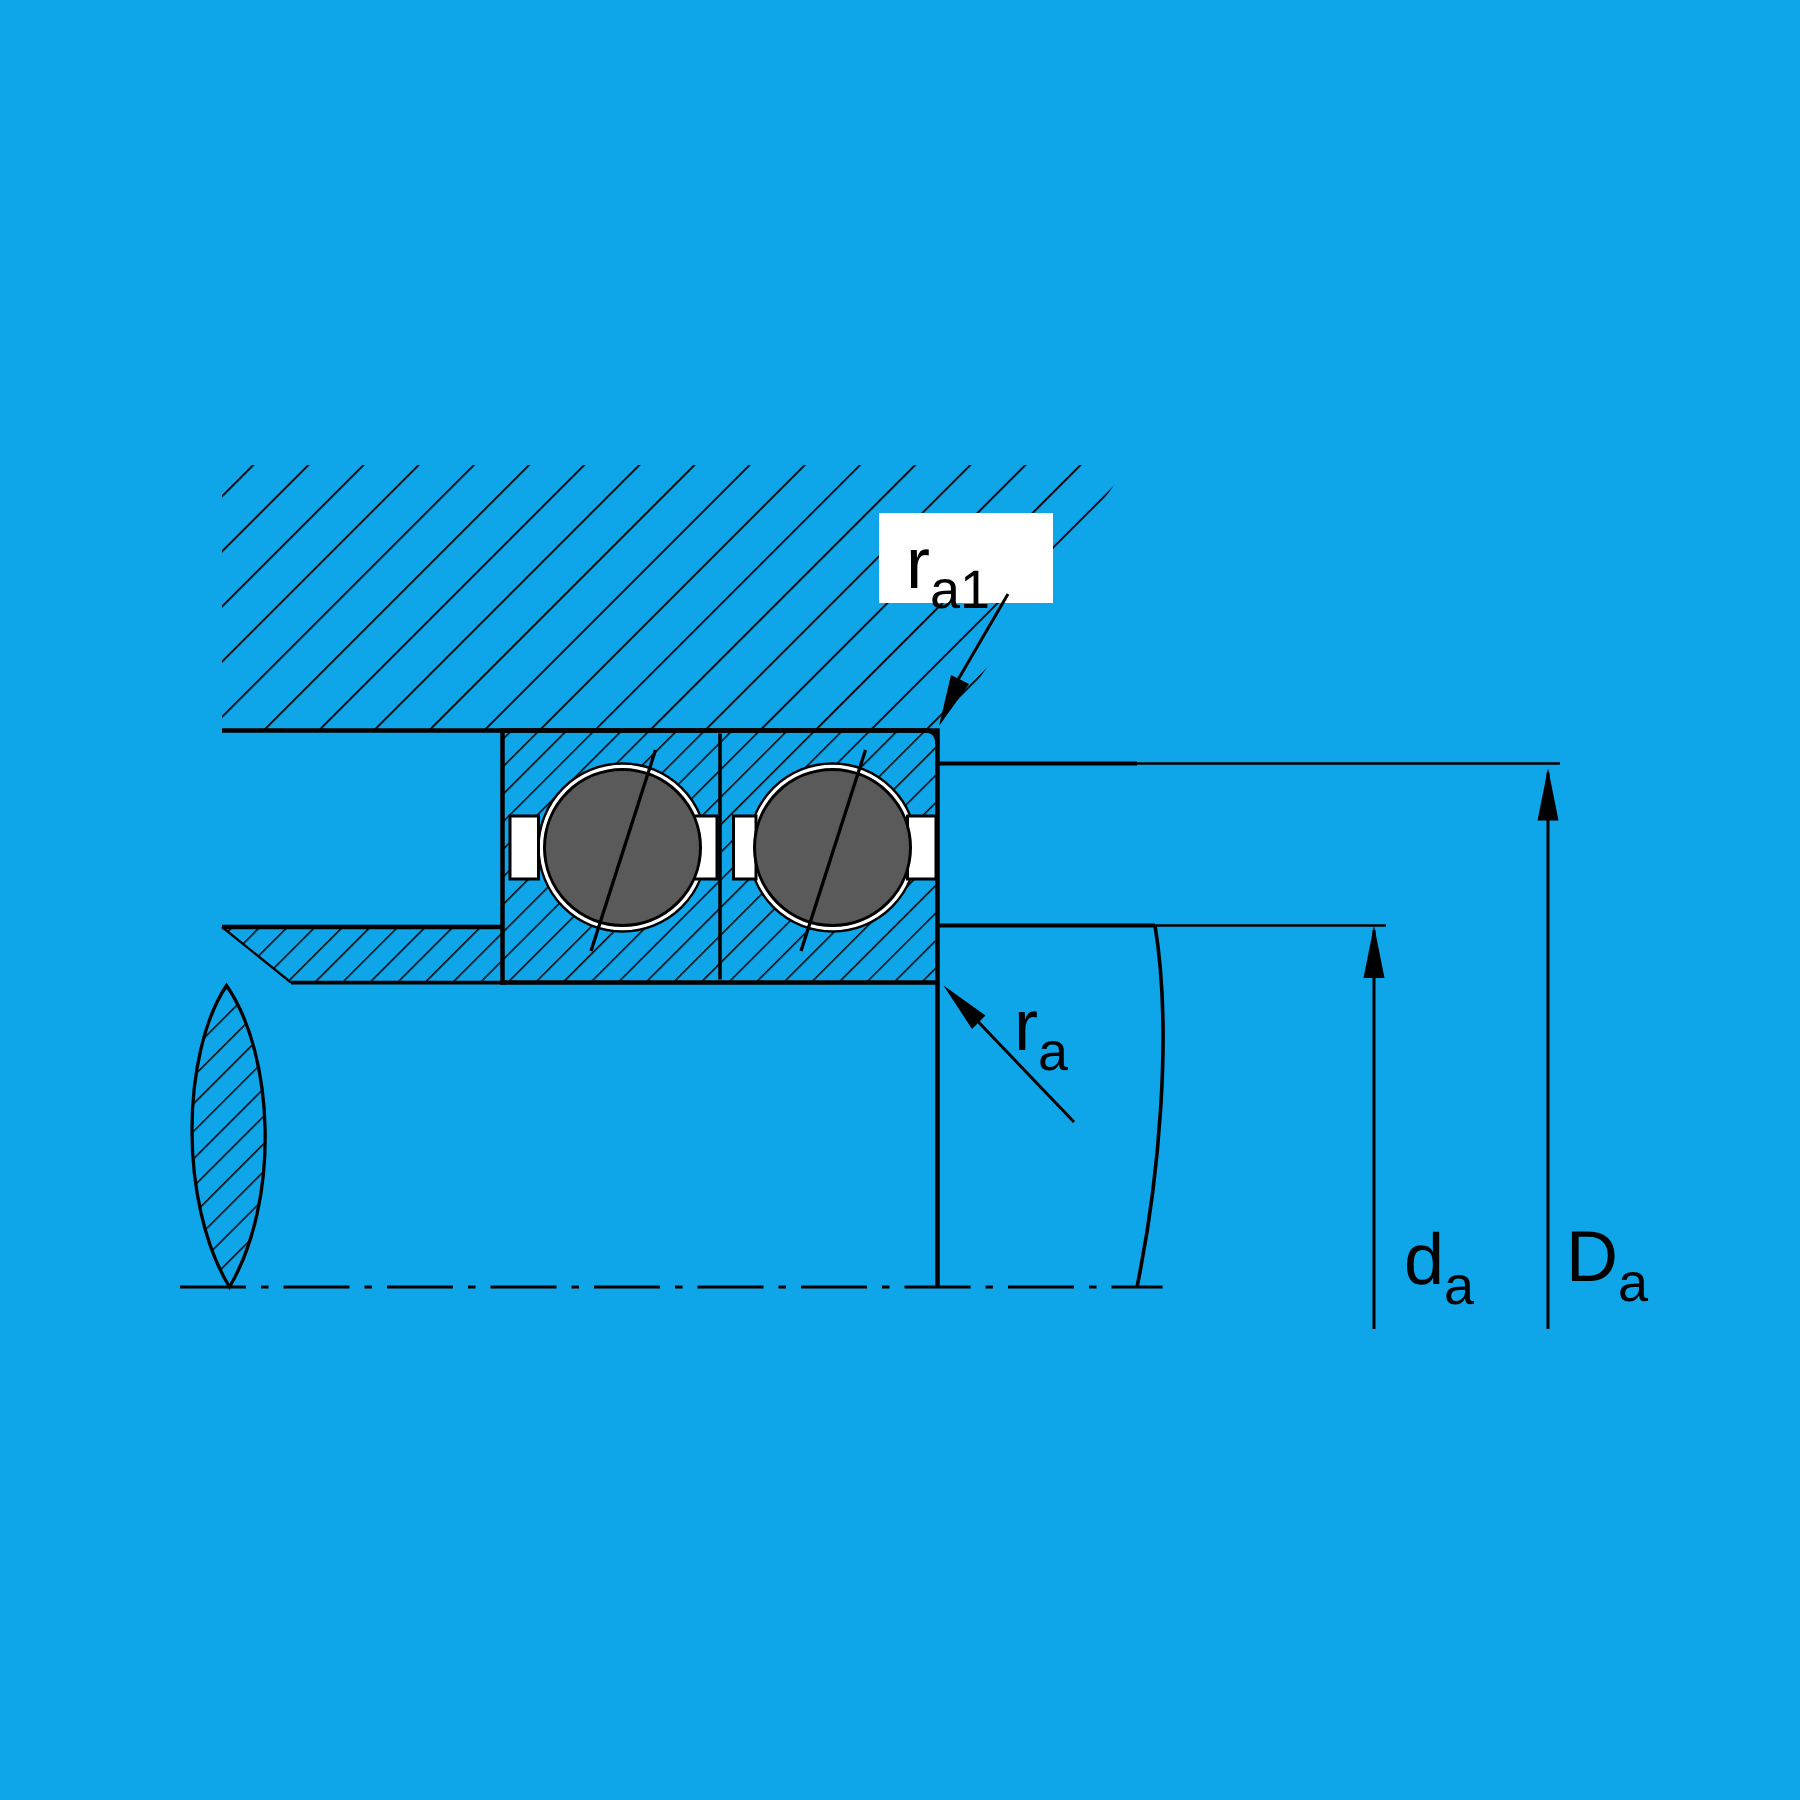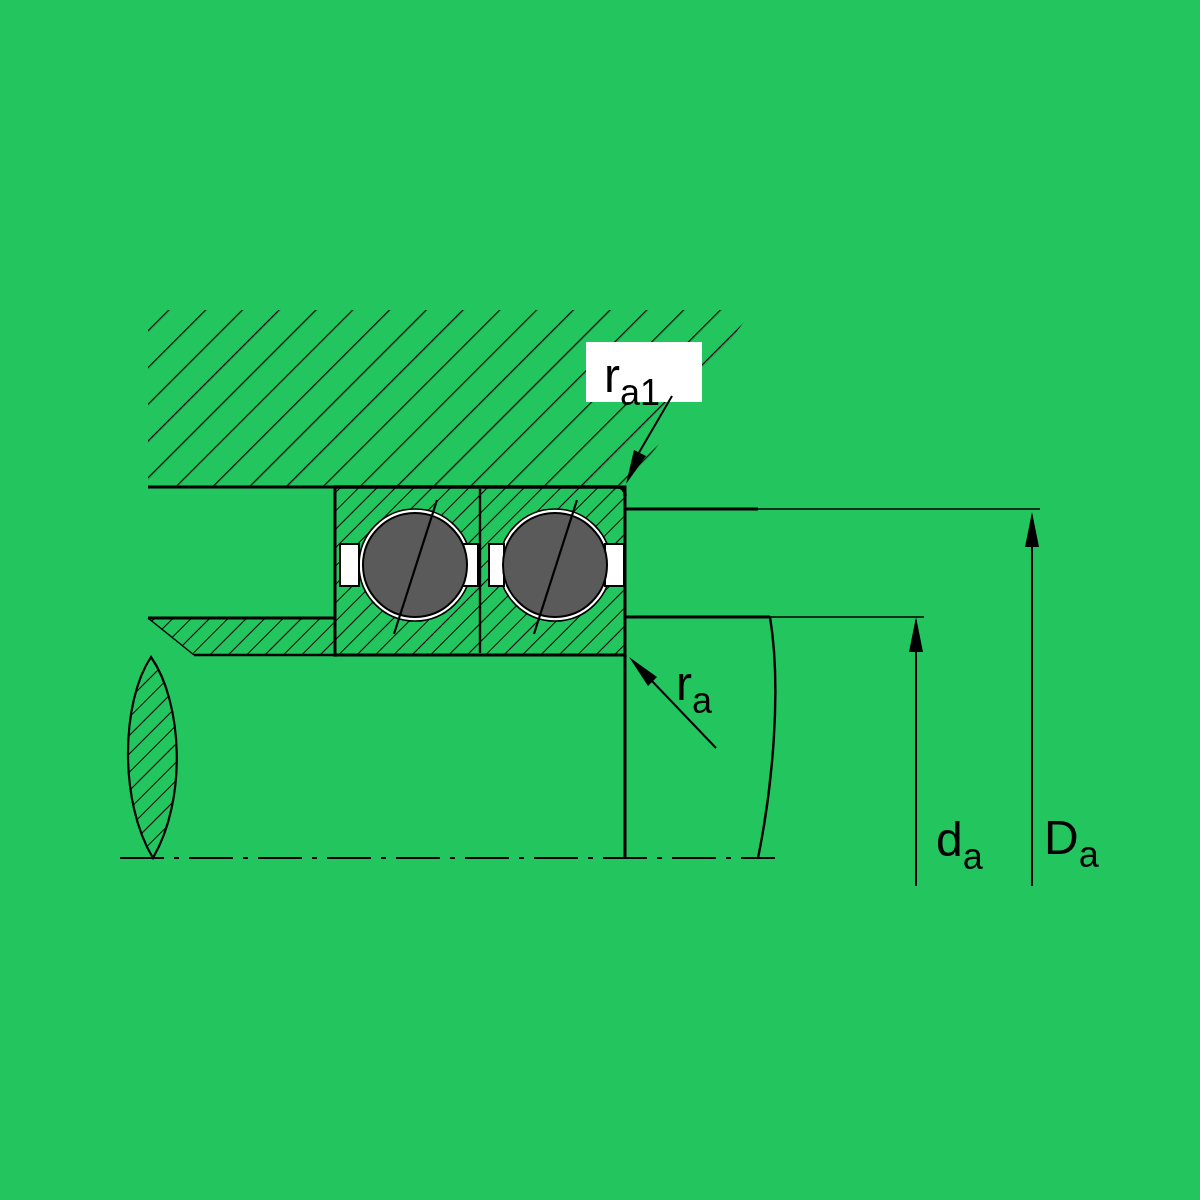--- a/index.html
+++ b/index.html
@@ -1,16 +1,16 @@
 <!DOCTYPE html>
 <html><head>
 <meta charset="utf-8">
 <style>
   html,body{margin:0;padding:0;background:#ffffff;}
-  .canvas{position:relative;width:1200px;height:1200px;background:#22c55e;overflow:hidden;}
+  .canvas{position:relative;width:1200px;height:1200px;background:#0ea5e9;overflow:hidden;}
   svg{display:block;}
   .lbl{font-family:"Liberation Sans","DejaVu Sans",sans-serif;font-size:48px;fill:#000000;}
   .sub{font-size:36px;}
 </style>
 </head>
 <body>
 
 <div class="canvas">
 <svg width="1200" height="1200" viewBox="0 0 1200 1200" xmlns="http://www.w3.org/2000/svg">
   <defs>

